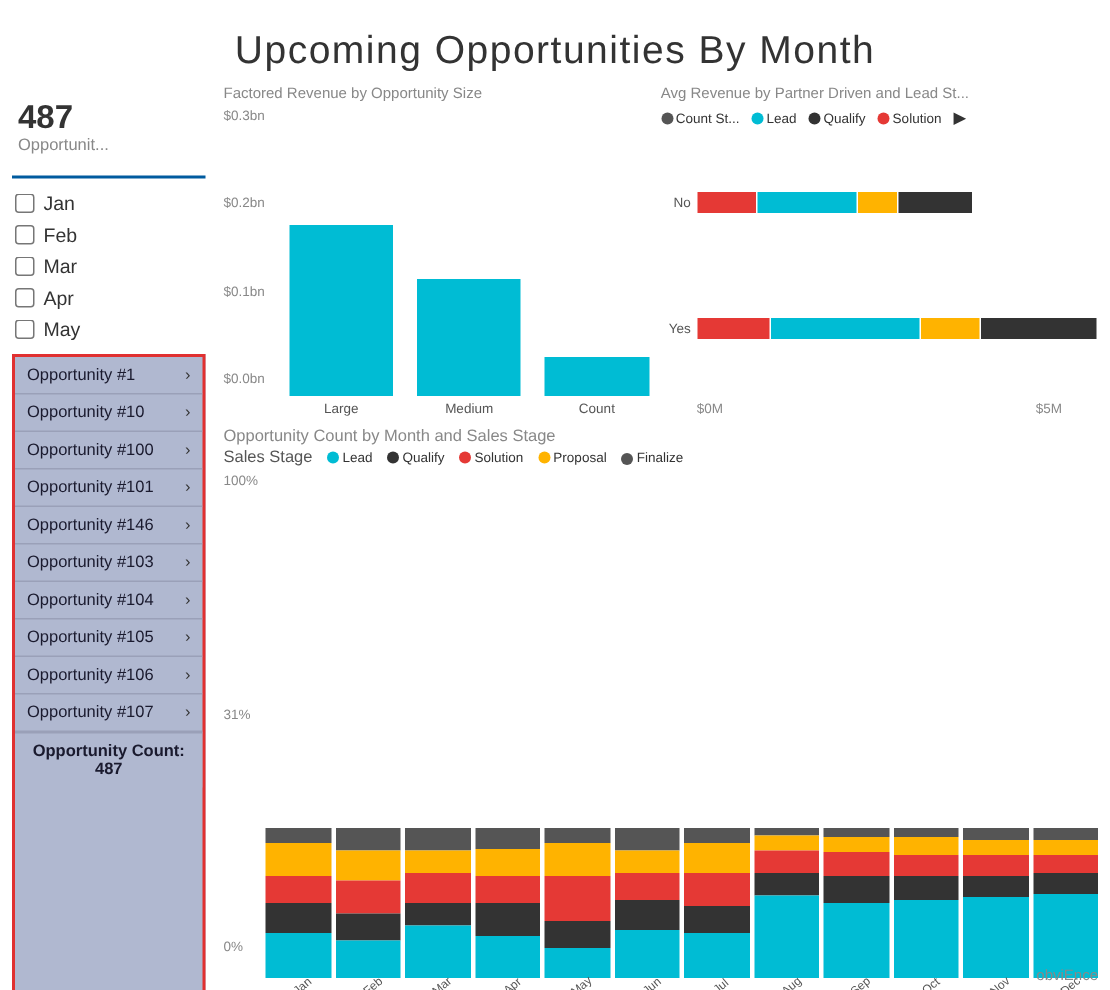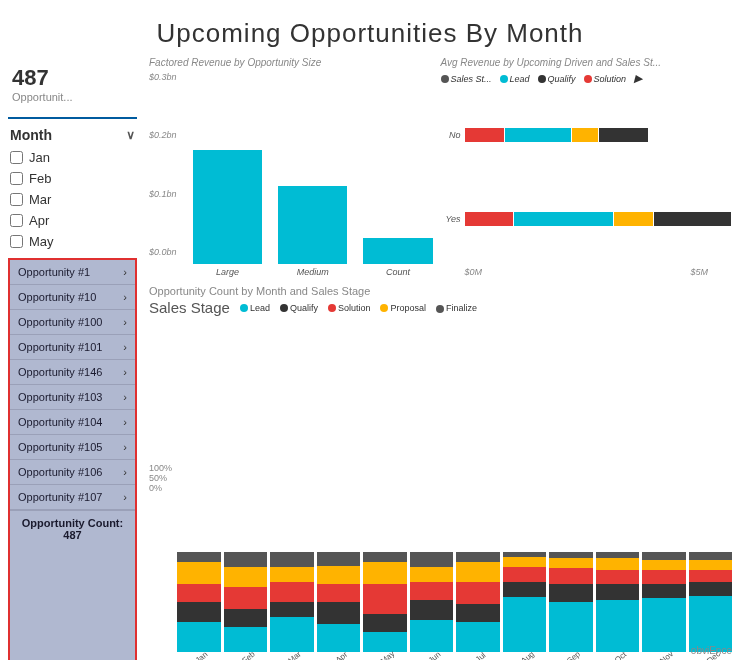--- a/index.html
+++ b/index.html
@@ -111,21 +111,20 @@
     .right-panel {
       flex: 1;
       display: flex;
       flex-direction: column;
       padding: 0 8px 4px 4px;
     }
     .charts-top {
       display: flex;
       gap: 0;
       height: 220px;
-      font-style: italic;
     }
     .chart-box {
       flex: 1;
       display: flex;
       flex-direction: column;
     }
     .chart-title {
       font-size: 10px;
       color: #888;
       margin-bottom: 4px;
@@ -278,21 +277,21 @@
     .stacked-segment {
       width: 100%;
     }
     .stacked-y-axis {
       position: absolute;
       left: 0;
       top: 0;
       bottom: 16px;
       display: flex;
       flex-direction: column;
-      justify-content: center;
+      justify-content: space-between;
       font-size: 9px;
       color: #888;
     }
     .stacked-x-labels {
       display: flex;
       gap: 3px;
       padding-left: 28px;
       margin-top: 2px;
     }
     .stacked-x-label {
@@ -319,24 +318,20 @@
 
 <div class="main-layout">
 
   <div class="left-panel">
     <div class="kpi-block">
       <div class="kpi-value">487</div>
       <div class="kpi-label">Opportunit...</div>
     </div>
 
     <div class="filter-section">
-      <div class="filter-header">
-        <span>Month</span>
-        <span class="filter-chevron">∨</span>
-      </div>
       <div id="filter-items-container">
           <div class="filter-item">
             <input type="checkbox" style="">
             <span>Jan</span>
           </div>
           <div class="filter-item">
             <input type="checkbox" style="">
             <span>Feb</span>
           </div>
           <div class="filter-item">
@@ -426,26 +421,26 @@
                 <div class="bar-col">
     <div class="bar-rect" style="height:26px;background:#00bcd4;"></div>
     <div class="bar-label">Count</div>
   </div>
               </div>
           </div>
         </div>
       </div>
 
       <div class="chart-box">
-        <div class="chart-title">Avg Revenue by Upcoming Driven and Sales St...</div>
+        <div class="chart-title">Avg Revenue by Partner Driven and Lead St...</div>
         <div class="h-bar-chart">
           <div class="h-bar-legend" id="h-bar-legend">
               <span style="display: flex; align-items: center; gap: 2px;">
                 <span class="legend-dot" style="background:#555555;"></span>
-                <span>Sales St...</span>
+                <span>Count St...</span>
               </span>
               <span style="display: flex; align-items: center; gap: 2px;">
                 <span class="legend-dot" style="background:#00bcd4;"></span>
                 <span>Lead</span>
               </span>
               <span style="display: flex; align-items: center; gap: 2px;">
                 <span class="legend-dot" style="background:#333333;"></span>
                 <span>Qualify</span>
               </span>
               <span style="display: flex; align-items: center; gap: 2px;">
@@ -479,21 +474,21 @@
               <span>$5M</span>
             </div>
         </div>
       </div>
 
     </div>
 
     <div class="bottom-chart">
       <div class="bottom-chart-title">Opportunity Count by Month and Sales Stage</div>
       <div class="bottom-legend" id="bottom-legend">
-          <span style="font-size: 15px; color: rgb(85, 85, 85);">Sales Stage</span>
+          <span style="font-size: 11px; color: rgb(85, 85, 85);">Sales Stage</span>
           <span style="display: flex; align-items: center; gap: 2px;">
             <span class="legend-circle" style="background:#00bcd4;"></span>
             <span>Lead</span>
           </span>
           <span style="display: flex; align-items: center; gap: 2px;">
             <span class="legend-circle" style="background:#333333;"></span>
             <span>Qualify</span>
           </span>
           <span style="display: flex; align-items: center; gap: 2px;">
             <span class="legend-circle" style="background:#e53935;"></span>
@@ -505,21 +500,21 @@
           </span>
           <span style="display: flex; align-items: flex-end; gap: 2px;">
             <span class="legend-circle" style="background:#555555;"></span>
             <span>Finalize</span>
           </span>
         </div>
       <div style="display:flex;flex-direction:column;flex:1;">
         <div class="stacked-chart">
           <div class="stacked-y-axis" id="stacked-y-axis">
               <span>100%</span>
-              <span>50%</span>
+              <span>31%</span>
               <span>0%</span>
             </div>
           <div class="stacked-bars" id="stacked-bars">
               <div class="stacked-col">
                 <div class="stacked-segment" style="height: 30px; background: rgb(0, 188, 212);"></div>
                 <div class="stacked-segment" style="height: 20px; background: rgb(51, 51, 51);"></div>
                 <div class="stacked-segment" style="height: 18px; background: rgb(229, 57, 53);"></div>
                 <div class="stacked-segment" style="height: 22px; background: rgb(255, 179, 0);"></div>
                 <div class="stacked-segment" style="height: 10px; background: rgb(85, 85, 85);"></div>
               </div>

